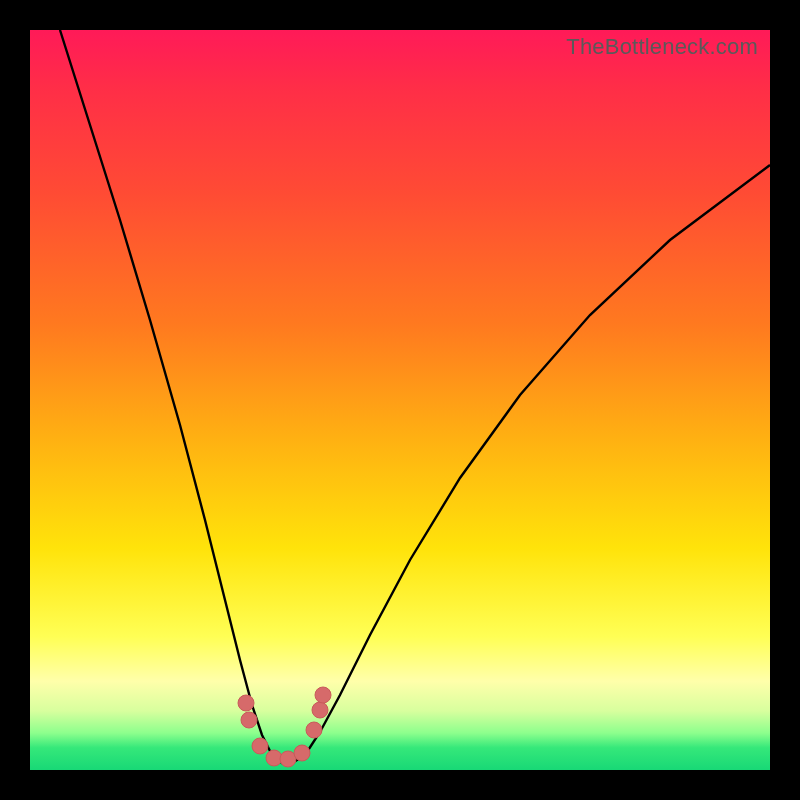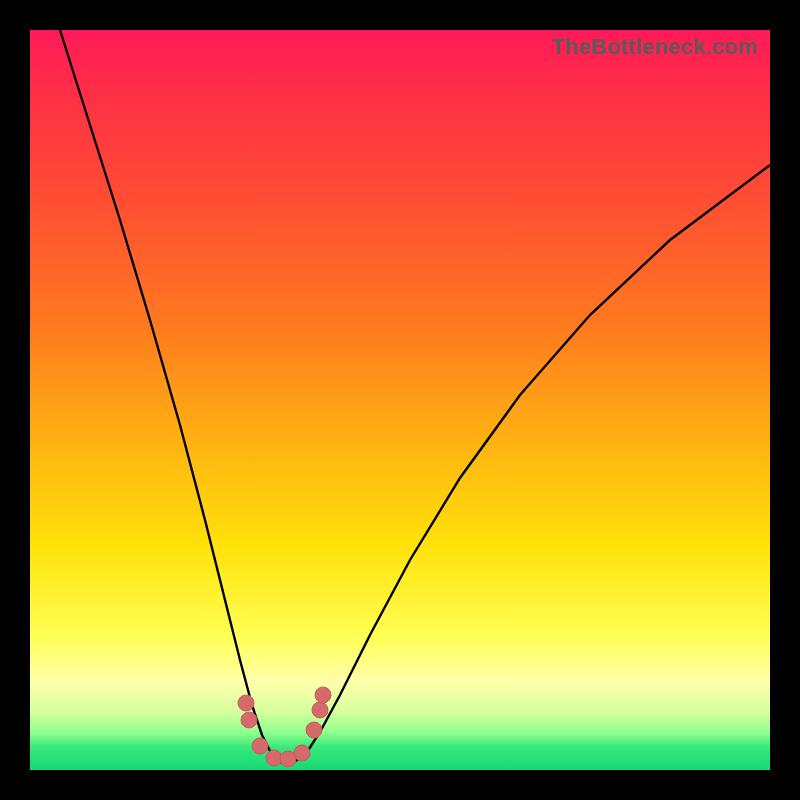--- a/index.html
+++ b/index.html
@@ -40,21 +40,21 @@
       #35e87a 97%,
       #18d876 100%
     );
   }
   .watermark {
     position: absolute;
     top: 4px;
     right: 12px;
     color: #5a5a5a;
     font-size: 22px;
-    font-weight: 700;
+    font-weight: 400;
     letter-spacing: 0.2px;
     pointer-events: none;
     user-select: none;
   }
   svg.curve {
     position: absolute;
     left: 0;
     top: 0;
     width: 740px;
     height: 740px;

